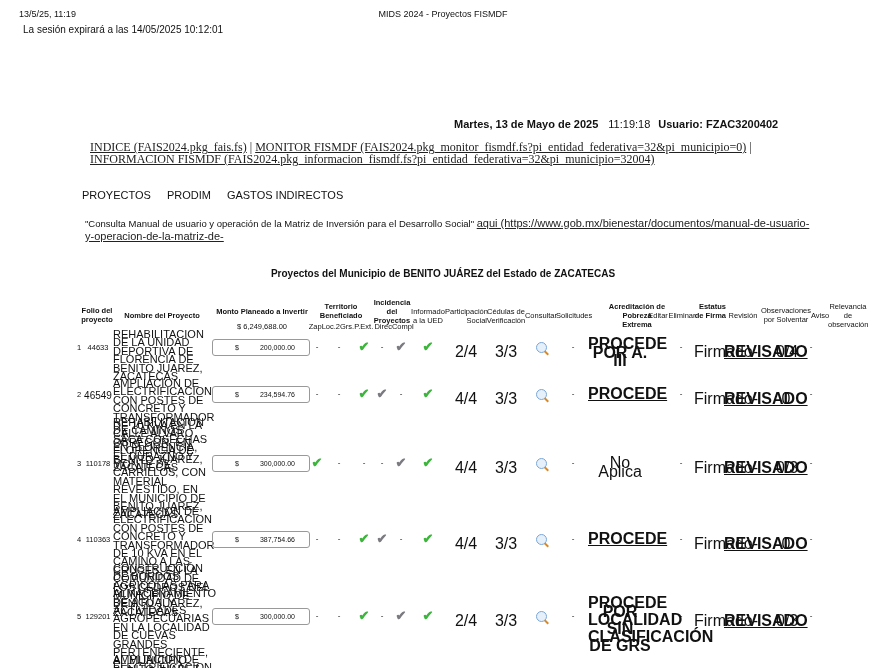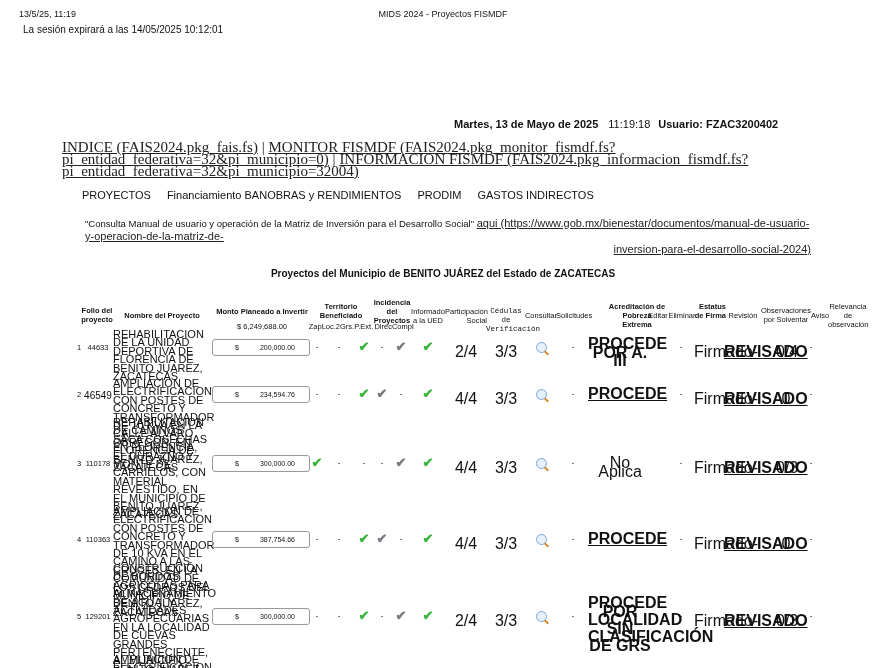--- a/index.html
+++ b/index.html
@@ -3,21 +3,21 @@
 <meta charset="utf-8">
 <style>
   html, body { margin:0; padding:0; background:#fff; }
   body { width:886px; height:668px; overflow:hidden; position:relative; font-family:"Liberation Sans", sans-serif; color:#111; }
   .abs { position:absolute; }
   .hdr-date { left:19px; top:9px; font-size:9px; }
   .hdr-title { left:0; width:886px; top:9px; font-size:9px; text-align:center; }
   .session { left:23px; top:24px; font-size:10px; }
   .userline { left:454px; top:118px; font-size:11px; font-weight:bold; white-space:nowrap; }
   .userline .time { font-weight:normal; margin:0 8px 0 10px; }
-  .links { left:62px; top:141px; width:730px; font-family:"Liberation Serif", serif; font-size:15px; line-height:12px; color:#222; }
+  .links { left:90px; top:141px; width:730px; font-family:"Liberation Serif", serif; font-size:12px; line-height:12px; color:#222; }
   .links a { color:#222; text-decoration:underline; }
   .nav { left:82px; top:189px; font-size:11px; display:flex; gap:16px; }
   .nav span { cursor:pointer; }
   .manual { left:85px; top:217px; width:726px; font-size:9.5px; line-height:12px; }
   .manual a { font-family:Liberation Sans, sans-serif; font-size:11px; color:#222; text-decoration:underline; }
   .manual .cont { display:block; text-align:right; }
   .tbl-title { left:0; width:886px; top:268px; text-align:center; font-size:10px; font-weight:bold; }
   .th { position:absolute; font-size:7.5px; text-align:center; line-height:9px; }
   .th.b { font-weight:bold; }
   .cell { position:absolute; text-align:center; }
@@ -43,45 +43,43 @@
 <div class="abs userline">
   <span>Martes, 13 de Mayo de 2025</span><span class="time">11:19:18</span><span>Usuario: FZAC3200402</span>
 </div>
 
 <div class="abs links">
   <a>INDICE (FAIS2024.pkg_fais.fs)</a><span> | </span><a>MONITOR FISMDF (FAIS2024.pkg_monitor_fismdf.fs?pi_entidad_federativa=32&amp;pi_municipio=0)</a><span> | </span><a>INFORMACION FISMDF (FAIS2024.pkg_informacion_fismdf.fs?pi_entidad_federativa=32&amp;pi_municipio=32004)</a>
 </div>
 
 <div class="abs nav">
   <span>PROYECTOS</span>
-  <span>Financiamiento BANOBRAS y RENDIMIENTOS</span>
   <span>PRODIM</span>
   <span>GASTOS INDIRECTOS</span>
 </div>
 
 <div class="abs manual">
   <span>"Consulta Manual de usuario y operación de la Matriz de Inversión para el Desarrollo Social"</span>
   <a>aqui (https://www.gob.mx/bienestar/documentos/manual-de-usuario-y-operacion-de-la-matriz-de-</a>
-  <a class="cont">inversion-para-el-desarrollo-social-2024)</a>
 </div>
 
 <div class="abs tbl-title">Proyectos del Municipio de BENITO JUÁREZ del Estado de ZACATECAS</div>
 
 <div>
   <div class="th b" style="left:80px;top:306px;width:34px;">Folio del proyecto</div>
   <div class="th b" style="left:122px;top:311px;width:80px;">Nombre del Proyecto</div>
   <div class="th b" style="left:212px;top:307px;width:100px;">Monto Planeado a Invertir</div>
   <div class="th" style="left:212px;top:322px;width:100px;">$ 6,249,688.00</div>
   <div class="th b" style="left:316px;top:302px;width:50px;">Territorio Beneficiado</div>
   <div class="th" style="left:306px;top:322px;width:70px;">ZapLoc.2Grs.P.Ext.</div>
   <div class="th b" style="left:372px;top:298px;width:40px;">Incidencia del Proyectos</div>
   <div class="th" style="left:374px;top:322px;width:40px;">DirecCompl</div>
   <div class="th" style="left:410px;top:307px;width:36px;">Informado a la UED</div>
   <div class="th" style="left:445px;top:307px;width:42px;text-align:right;">Participación Social</div>
-  <div class="th" style="left:486px;top:307px;width:40px;font-family:Liberation Mono, monospace;">Cédulas de Verificación</div>
+  <div class="th" style="left:486px;top:307px;width:40px;">Cédulas de Verificación</div>
   <div class="th" style="left:523px;top:311px;width:36px;">Consultar</div>
   <div class="th" style="left:556px;top:311px;width:36px;">Solicitudes</div>
   <div class="th b" style="left:590px;top:302px;width:60px;margin-left:17px;">Acreditación de Pobreza Extrema</div>
   <div class="th" style="left:647px;top:311px;width:22px;">Editar</div>
   <div class="th" style="left:668px;top:311px;width:28px;">Eliminar</div>
   <div class="th b" style="left:690px;top:302px;width:36px;text-align:right;">Estatus de Firma</div>
   <div class="th" style="left:726px;top:311px;width:34px;">Revisión</div>
   <div class="th" style="left:760px;top:306px;width:52px;">Observaciones por Solventar</div>
   <div class="th" style="left:810px;top:311px;width:20px;">Aviso</div>
   <div class="th" style="left:828px;top:302px;width:40px;overflow:hidden;white-space:normal;">Relevancia de observación</div>

